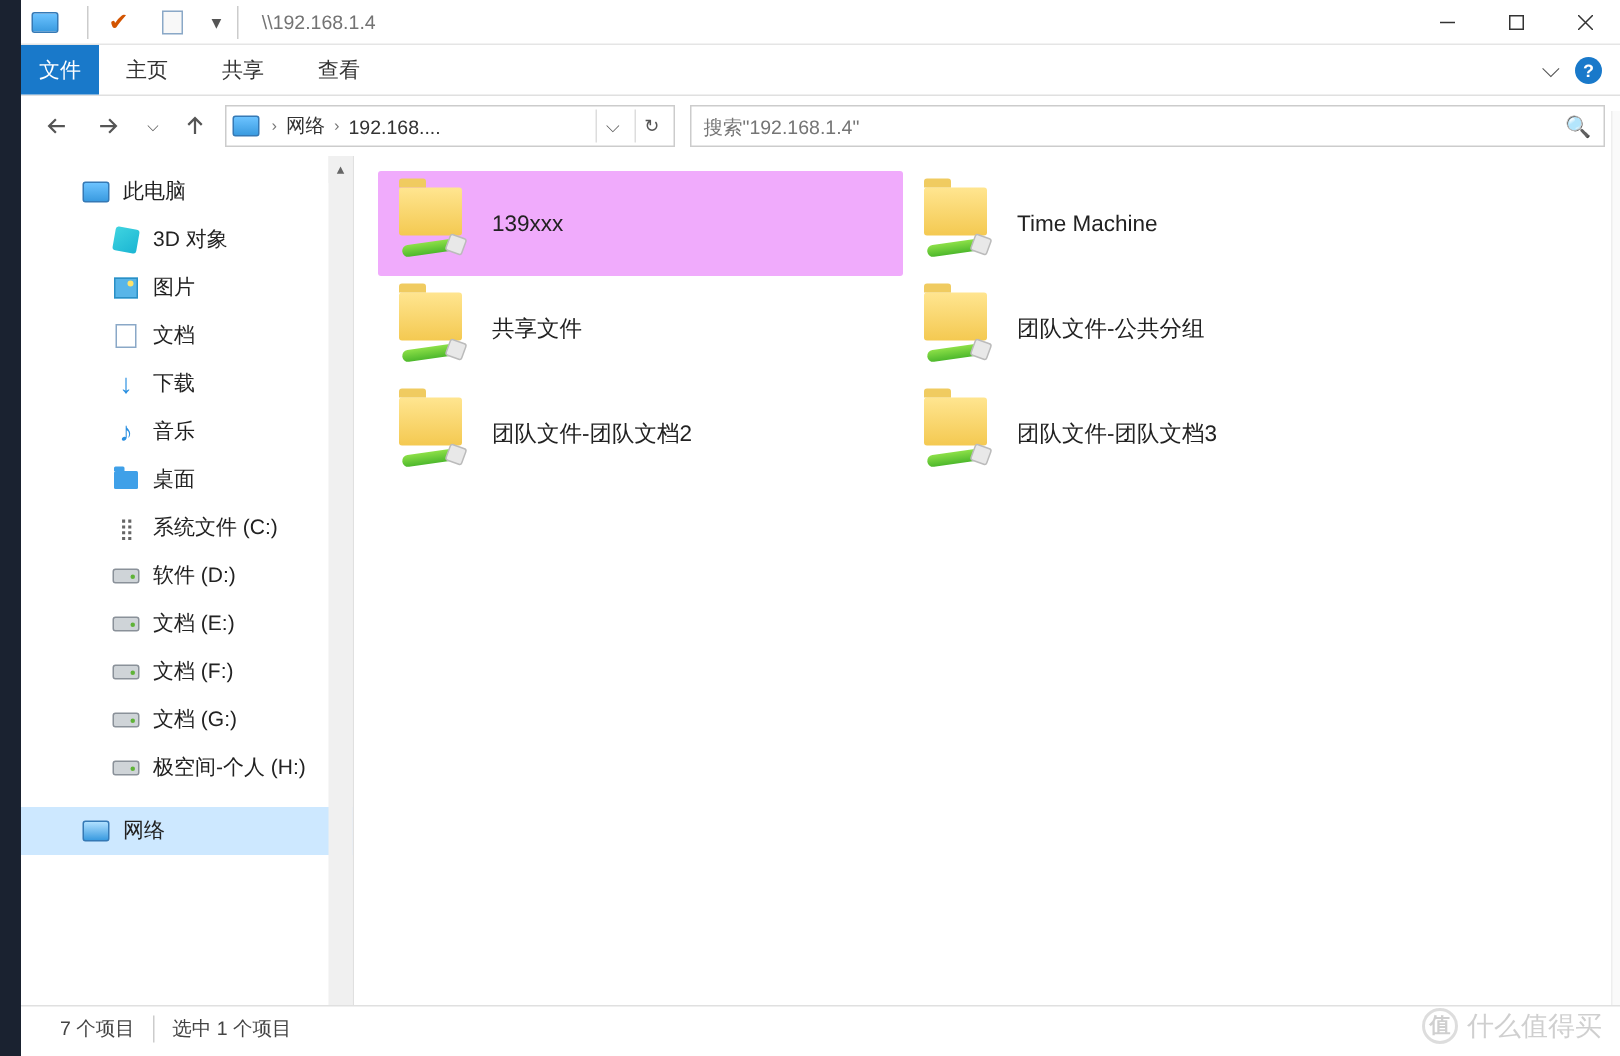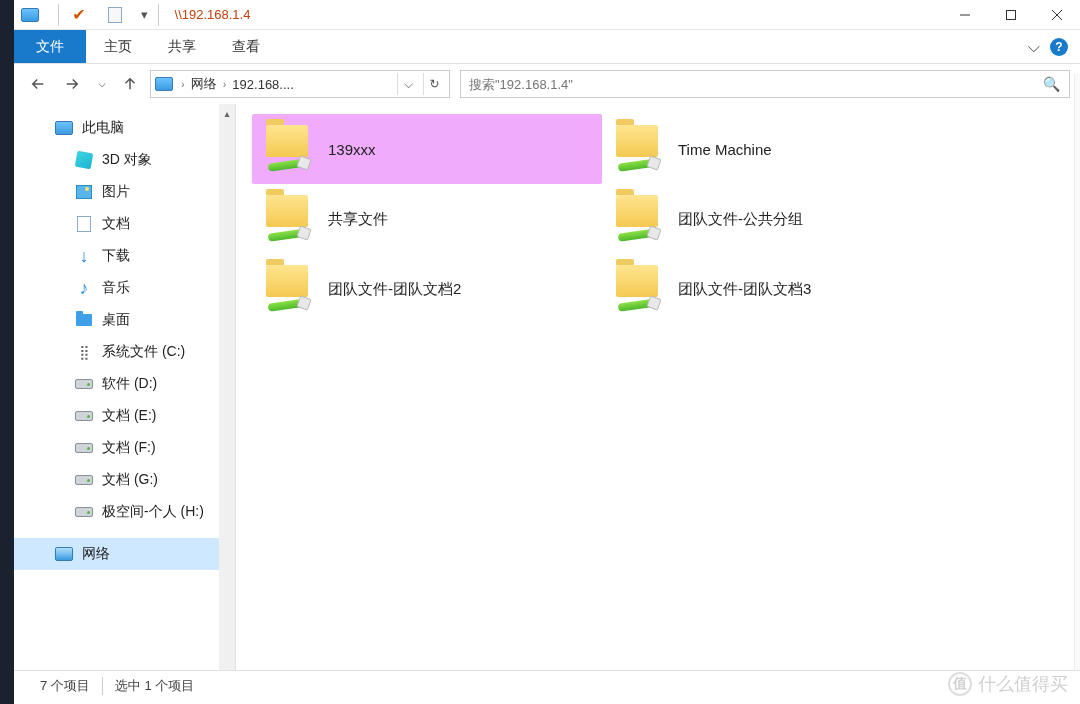--- a/index.html
+++ b/index.html
@@ -3,26 +3,26 @@
 <meta charset="utf-8">
 <style>
   * { box-sizing: border-box; margin: 0; padding: 0; font-family: "Segoe UI", "Microsoft YaHei", sans-serif; }
   body { width: 1080px; height: 704px; background: #fff; position: relative; overflow: hidden; }
 
   .dark-strip { position: absolute; left: 0; top: 0; width: 14px; height: 100%; background: #1a2230; }
 
   .title-bar { height: 30px; display: flex; align-items: center; position: relative; background: #fff; border-bottom: 1px solid #e5e5e5; margin-left: 14px; }
   .title-left { display: flex; align-items: center; gap: 8px; padding-left: 6px; }
   .qat-sep { width: 1px; height: 22px; background: #ccc; margin: 0 2px; }
-  .title-text { margin-left: 6px; font-size: 13px; color: #c2410c; }
+  .title-text { margin-left: 6px; font-size: 13px; color: #737373; }
   .title-ctrls { margin-left: auto; display: flex; }
   .title-btn { width: 46px; height: 30px; display: flex; align-items: center; justify-content: center; color: #333; cursor: pointer; }
 
   .ribbon-tabs { height: 34px; display: flex; align-items: stretch; margin-left: 14px; border-bottom: 1px solid #e0e0e0; position: relative; }
-  .tab-file { background: #1979ca; color: #fff; width: 72px; display: flex; align-items: center; justify-content: center; font-size: 14px; cursor: pointer; }
+  .tab-file { background: #1979ca; color: #fff; width: 52px; display: flex; align-items: center; justify-content: center; font-size: 14px; cursor: pointer; }
   .tab { padding: 0 18px; display: flex; align-items: center; font-size: 14px; cursor: pointer; color: #333; }
   .ribbon-right { margin-left: auto; display: flex; align-items: center; padding-right: 12px; gap: 10px; }
   .chev { color: #555; }
   .help-icon { width: 18px; height: 18px; border-radius: 50%; background: #1979ca; color: #fff; display: flex; align-items: center; justify-content: center; font-size: 12px; font-weight: bold; }
 
   .nav-bar { height: 40px; display: flex; align-items: center; gap: 6px; padding: 4px 10px; margin-left: 14px; }
   .nav-btn { width: 28px; height: 28px; display: flex; align-items: center; justify-content: center; color: #555; cursor: pointer; }
   .nav-btn .chev-sm { font-size: 10px; margin-left: 2px; color: #555;}
 
   .addr-box { flex: 0 0 300px; height: 28px; border: 1px solid #ccc; display: flex; align-items: center; padding: 0 4px; cursor: text; background: #fff; }

